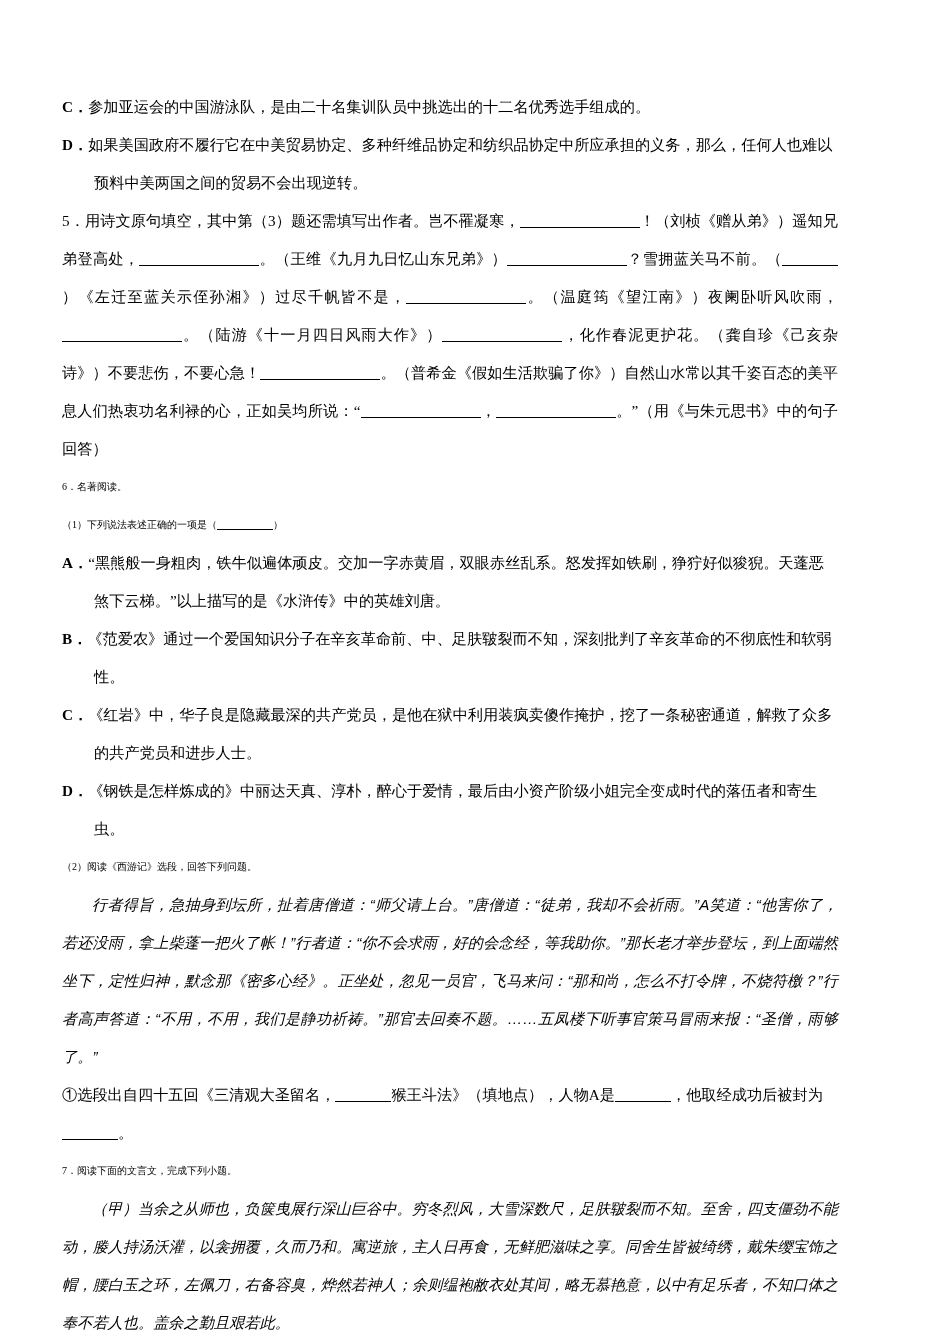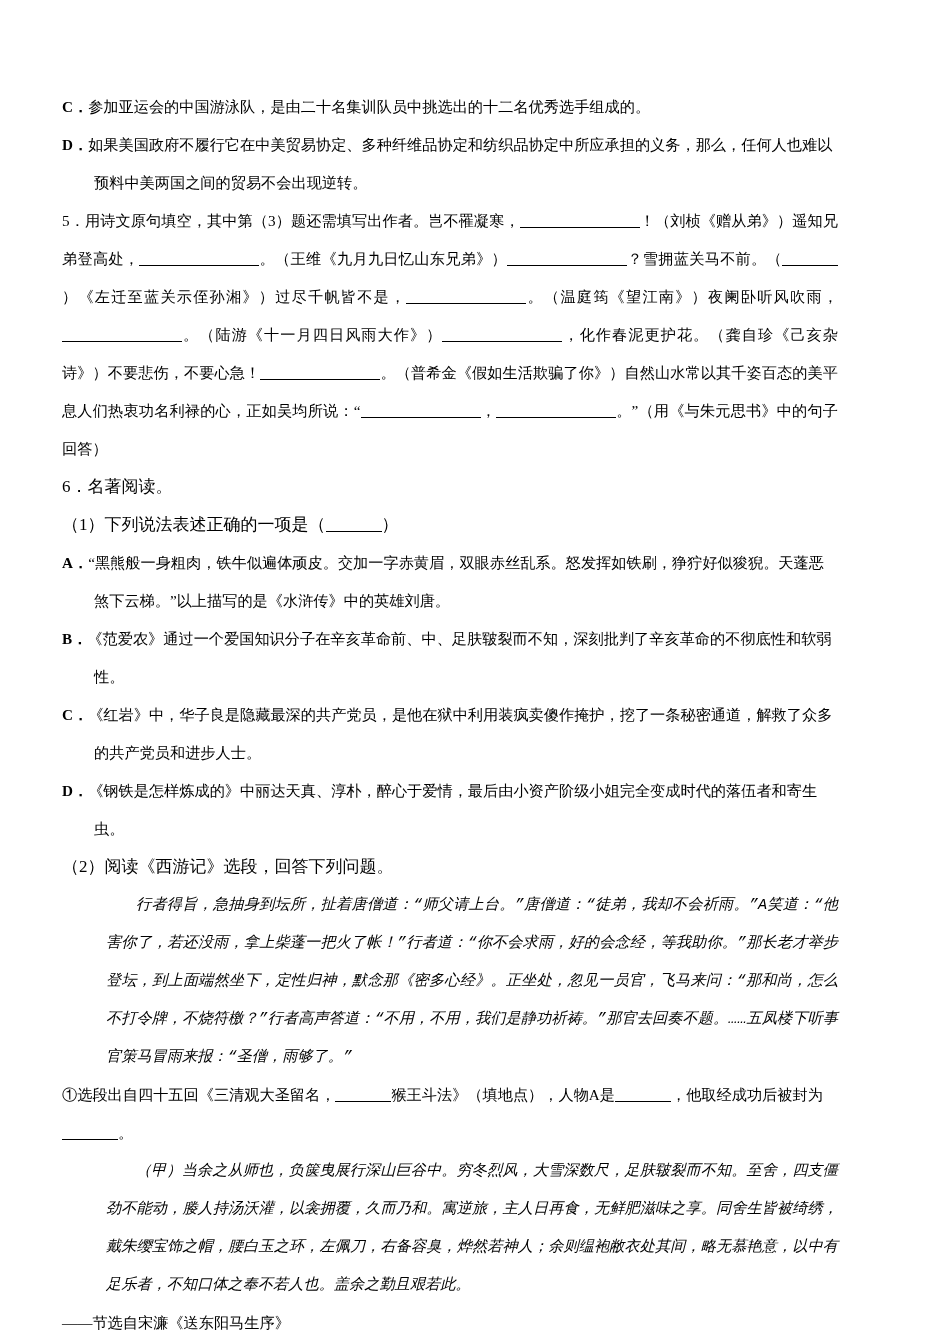--- a/index.html
+++ b/index.html
@@ -14,43 +14,42 @@
     color: #000000;
   }
   .page {
     position: relative;
     width: 900px;
     min-height: 1344px;
     box-sizing: border-box;
     padding: 88px 62px 40px 62px;
   }
   .line {
-    font-size: 17px;
+    font-size: 10px;
     line-height: 38px;
     white-space: nowrap;
   }
   .wrapline {
     font-size: 15.2px;
     line-height: 38px;
   }
   .opt-label {
     font-family: "Liberation Serif", serif;
     font-weight: bold;
   }
   .qnum {
     font-size: 15.2px;
   }
   .hang {
     padding-left: 32px;
     text-indent: -32px;
   }
   .kai {
-    font-family: Liberation Mono, monospace;
+    font-family: Liberation Sans, sans-serif;
     font-style: italic;
-    margin-left: 44px;
   }
   .blk {
     display: inline-block;
     min-width: 120px;
     border-bottom: 1px solid #000;
     height: 16px;
     vertical-align: -2px;
   }
   .blk-sm {
     display: inline-block;
@@ -123,18 +122,21 @@
   </div>
 
   <div class="para body-indent kai">行者得旨，急抽身到坛所，扯着唐僧道：“师父请上台。”唐僧道：“徒弟，我却不会祈雨。”A笑道：“他害你了，若还没雨，拿上柴蓬一把火了帐！”行者道：“你不会求雨，好的会念经，等我助你。”那长老才举步登坛，到上面端然坐下，定性归神，默念那《密多心经》。正坐处，忽见一员官，飞马来问：“那和尚，怎么不打令牌，不烧符檄？”行者高声答道：“不用，不用，我们是静功祈祷。”那官去回奏不题。……五凤楼下听事官策马冒雨来报：“圣僧，雨够了。”</div>
 
   <div class="wrapline">
     <span>①选段出自四十五回《三清观大圣留名，</span><span class="blk-sm"></span><span>猴王斗法》（填地点），人物A是</span><span class="blk-sm"></span><span>，他取经成功后被封为</span><span class="blk-sm"></span><span>。</span>
   </div>
 
 
 
+  <div class="line">
+    <span>7．</span><span>阅读下面的文言文，完成下列小题。</span>
+  </div>
 
   <div class="para body-indent kai">（甲）当余之从师也，负箧曳展行深山巨谷中。穷冬烈风，大雪深数尺，足肤皲裂而不知。至舍，四支僵劲不能动，媵人持汤沃灌，以衾拥覆，久而乃和。寓逆旅，主人日再食，无鲜肥滋味之享。同舍生皆被绮绣，戴朱缨宝饰之帽，腰白玉之环，左佩刀，右备容臭，烨然若神人；余则缊袍敝衣处其间，略无慕艳意，以中有足乐者，不知口体之奉不若人也。盖余之勤且艰若此。</div>
 
   <div class="src-line">——节选自宋濂《送东阳马生序》</div>
 
 </div>
 
 </body></html>

